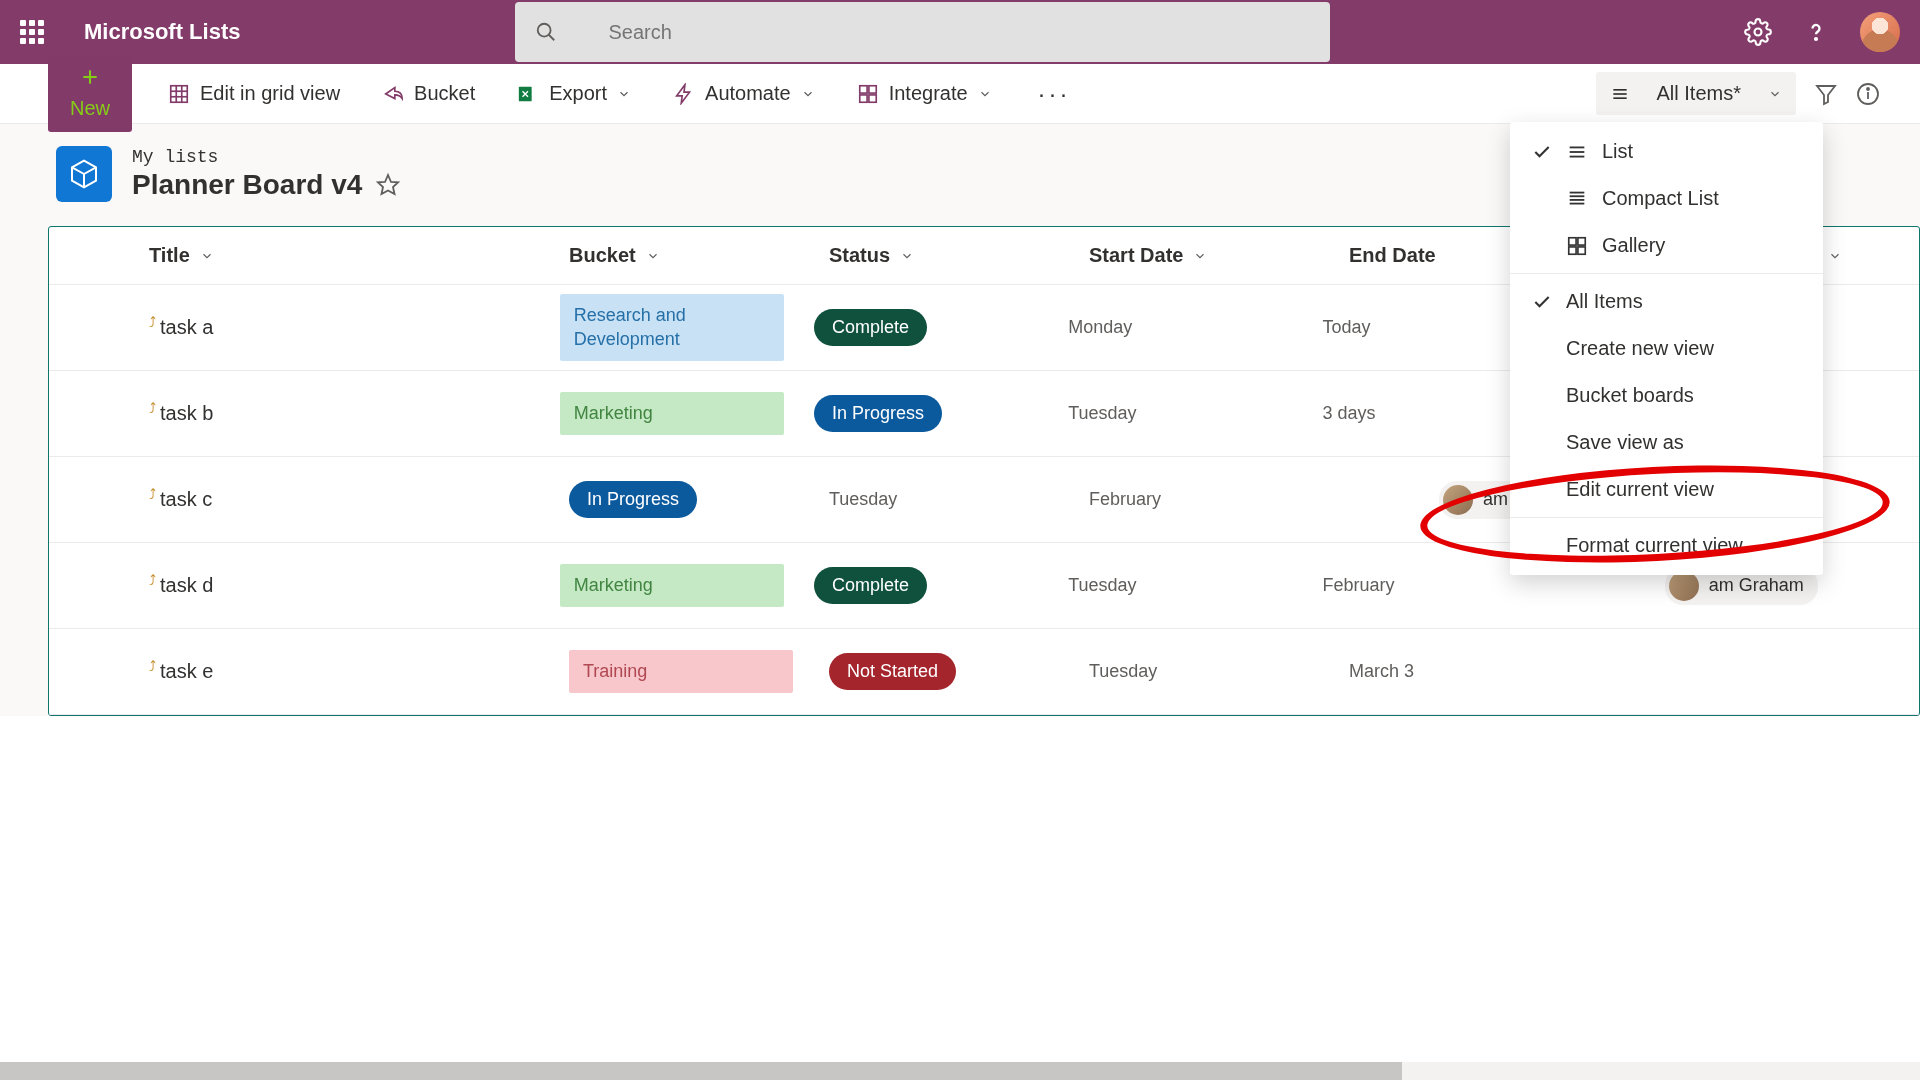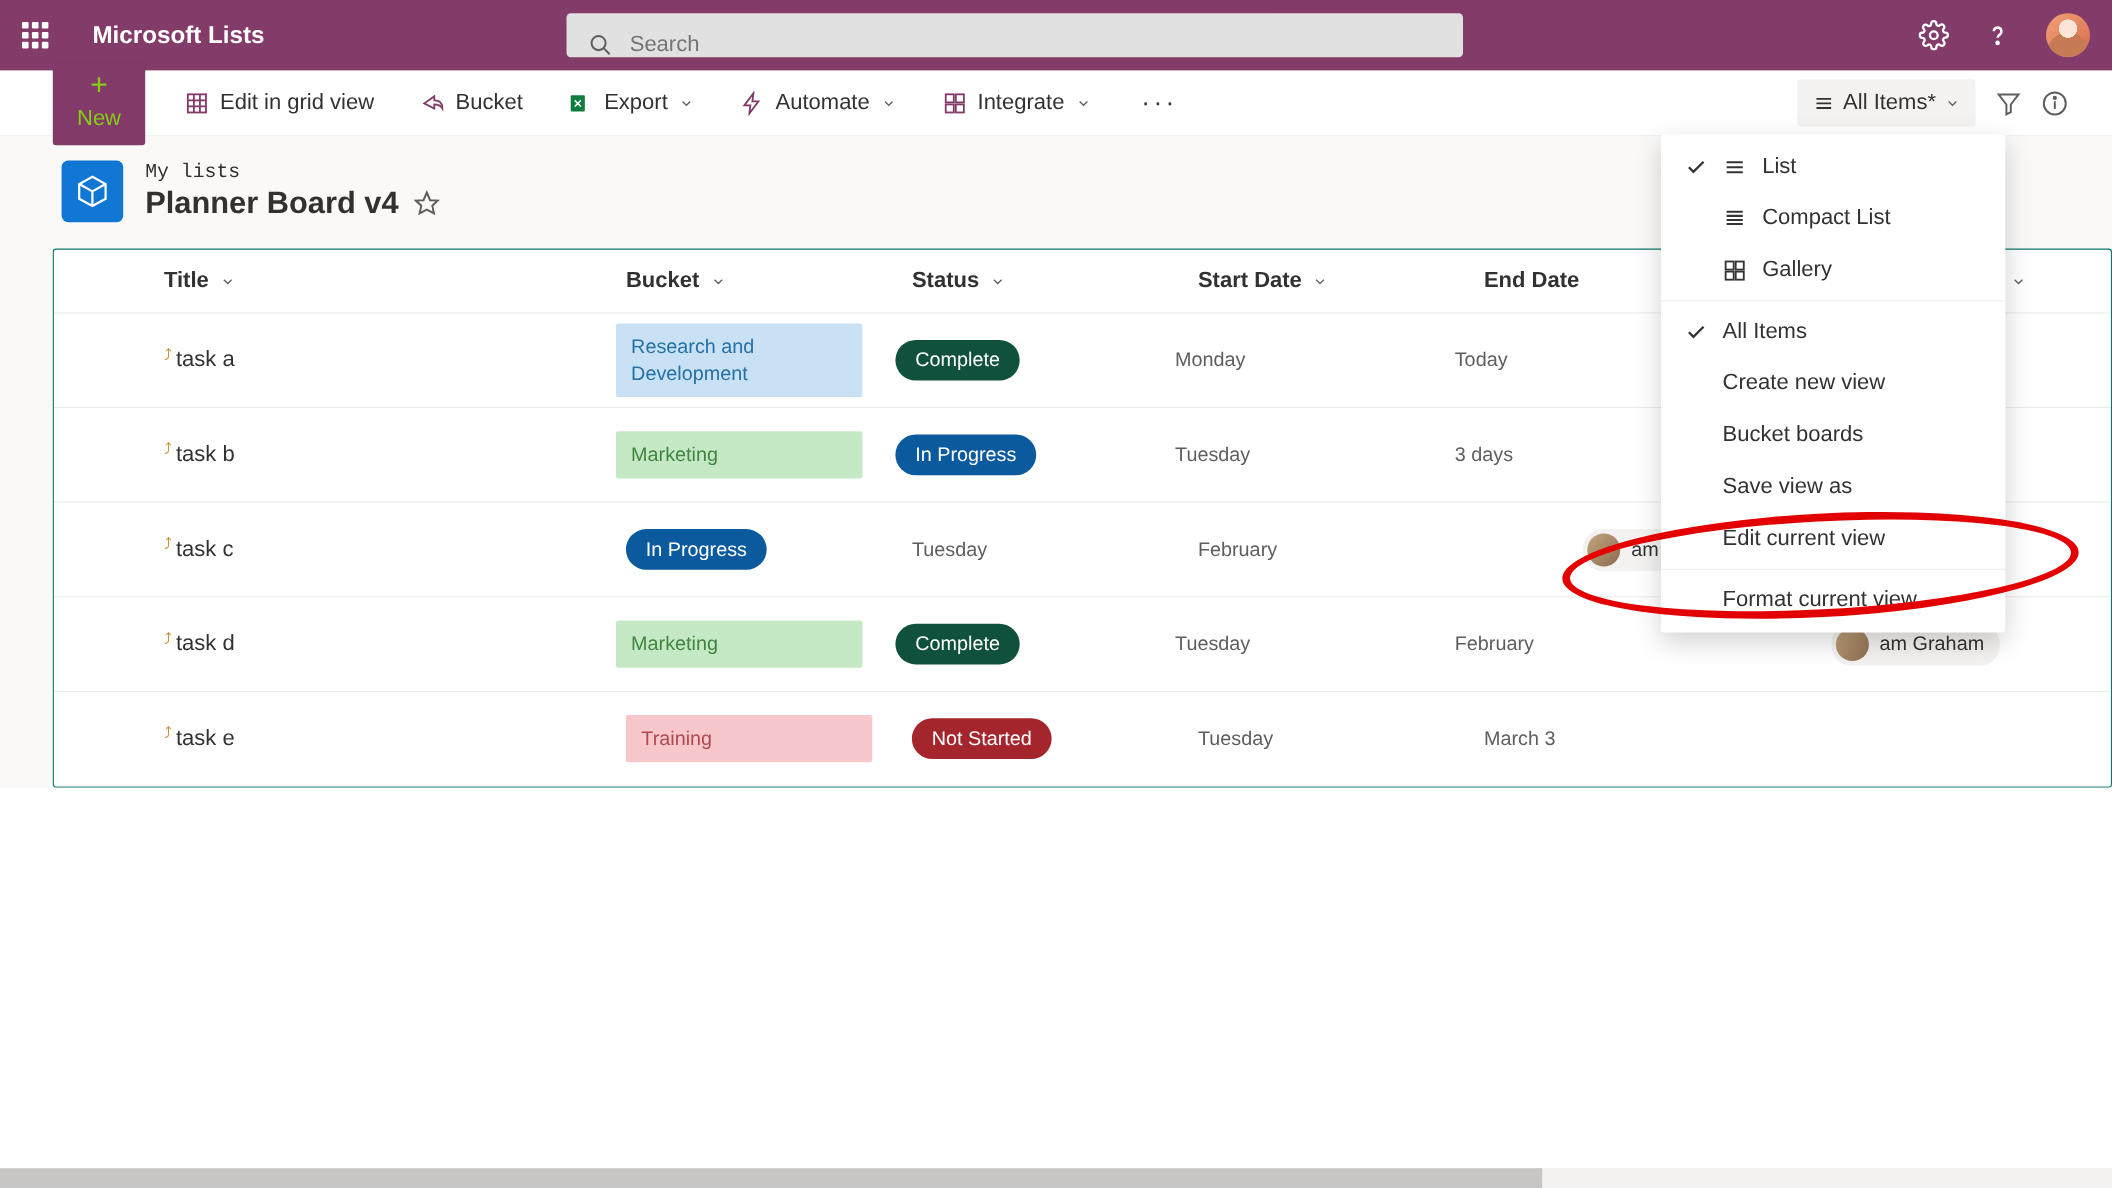--- a/index.html
+++ b/index.html
@@ -3,38 +3,38 @@
 <meta charset="utf-8">
 <style>
 * { margin: 0; padding: 0; box-sizing: border-box; }
 body { font-family: "Segoe UI", -apple-system, sans-serif; font-size: 14px; color: #323130; background: #fff; overflow: hidden; width: 1920px; height: 1080px; }
 
 
 .top-header { background: #833b69; height: 64px; display: flex; align-items: center; padding: 0 20px; color: #fff; }
 .waffle { width: 24px; height: 24px; display: grid; grid-template: repeat(3,1fr)/repeat(3,1fr); gap: 3px; cursor: pointer; }
 .waffle span { background: #fff; border-radius: 1px; }
 .app-name { font-size: 22px; font-weight: 600; margin-left: 40px; }
-.search-box { margin-left: 275px; background: #e1e1e1; border-radius: 4px; width: 815px; height: 40px; display: flex; align-items: flex-end; padding: 0 20px; }
+.search-box { margin-left: 275px; background: #e1e1e1; border-radius: 4px; width: 815px; height: 60px; display: flex; align-items: center; padding: 0 20px; gap: 36px; }
 .search-icon { width: 22px; height: 22px; color: #605e5c; margin-right: 15px; }
 .search-input { border: none; background: transparent; font-size: 20px; color: #605e5c; outline: none; flex: 1; }
 .header-right { margin-left: auto; display: flex; align-items: center; gap: 30px; }
 .gear-icon, .help-icon { width: 28px; height: 28px; color: #fff; cursor: pointer; }
 .avatar { width: 40px; height: 40px; border-radius: 50%; background: linear-gradient(135deg,#f4a07a,#d66b4a); cursor: pointer; overflow:hidden; position:relative;}
 .avatar::after{content:"";position:absolute;inset:0;background:radial-gradient(circle at 50% 35%,#fce4d6 25%,transparent 26%),radial-gradient(circle at 50% 90%,#c77b55 45%,transparent 46%);}
 
 
 .command-bar { height: 60px; display: flex; align-items: center; padding: 0 40px 0 48px; border-bottom: 1px solid #edebe9; gap: 30px; }
 .new-btn { background: #823b68; color: #84cc16; border: none; padding: 12px 22px; font-size: 20px; border-radius: 3px; display: flex; align-items: center; gap: 10px; cursor: pointer; flex-direction: column; }
 .plus-icon { width: 20px; height: 20px; }
 .cmd-btn { display: flex; align-items: center; gap: 10px; font-size: 20px; color: #323130; cursor: pointer; padding: 8px 6px; }
 .cmd-icon { width: 22px; height: 22px; color: #823b68; }
 .chevron-down { width: 14px; height: 14px; color: #605e5c; }
 .more-btn { font-size: 24px; color: #323130; letter-spacing: 3px; cursor: pointer; padding: 0 10px; }
 .cmd-right { margin-left: auto; display: flex; align-items: center; gap: 18px; }
-.view-selector { display: flex; align-items: center; gap: 8px; padding: 10px 14px; background: #f3f2f1; border-radius: 3px; cursor: pointer; font-size: 20px; }
+.view-selector { display: flex; align-items: center; gap: 27px; padding: 10px 14px; background: #f3f2f1; border-radius: 3px; cursor: pointer; font-size: 20px; }
 .view-lines-icon { width: 20px; height: 20px; }
 .filter-icon, .info-icon { width: 24px; height: 24px; color: #605e5c; cursor: pointer; }
 
 
 .list-header-area { background: #faf9f8; padding: 22px 48px 24px 56px; display: flex; align-items: center; gap: 20px; }
 .list-icon-sq { width: 56px; height: 56px; background: #1077d4; border-radius: 6px; display: flex; align-items: center; justify-content: center; }
 .cube-svg { width: 32px; height: 32px; color: #fff; }
 .list-titles { display: flex; flex-direction: column; gap: 2px; }
 .breadcrumb { font-size: 18px; color: #323130; font-family: Liberation Mono, monospace; }
 .list-title-row { display: flex; align-items: center; gap: 14px; }

